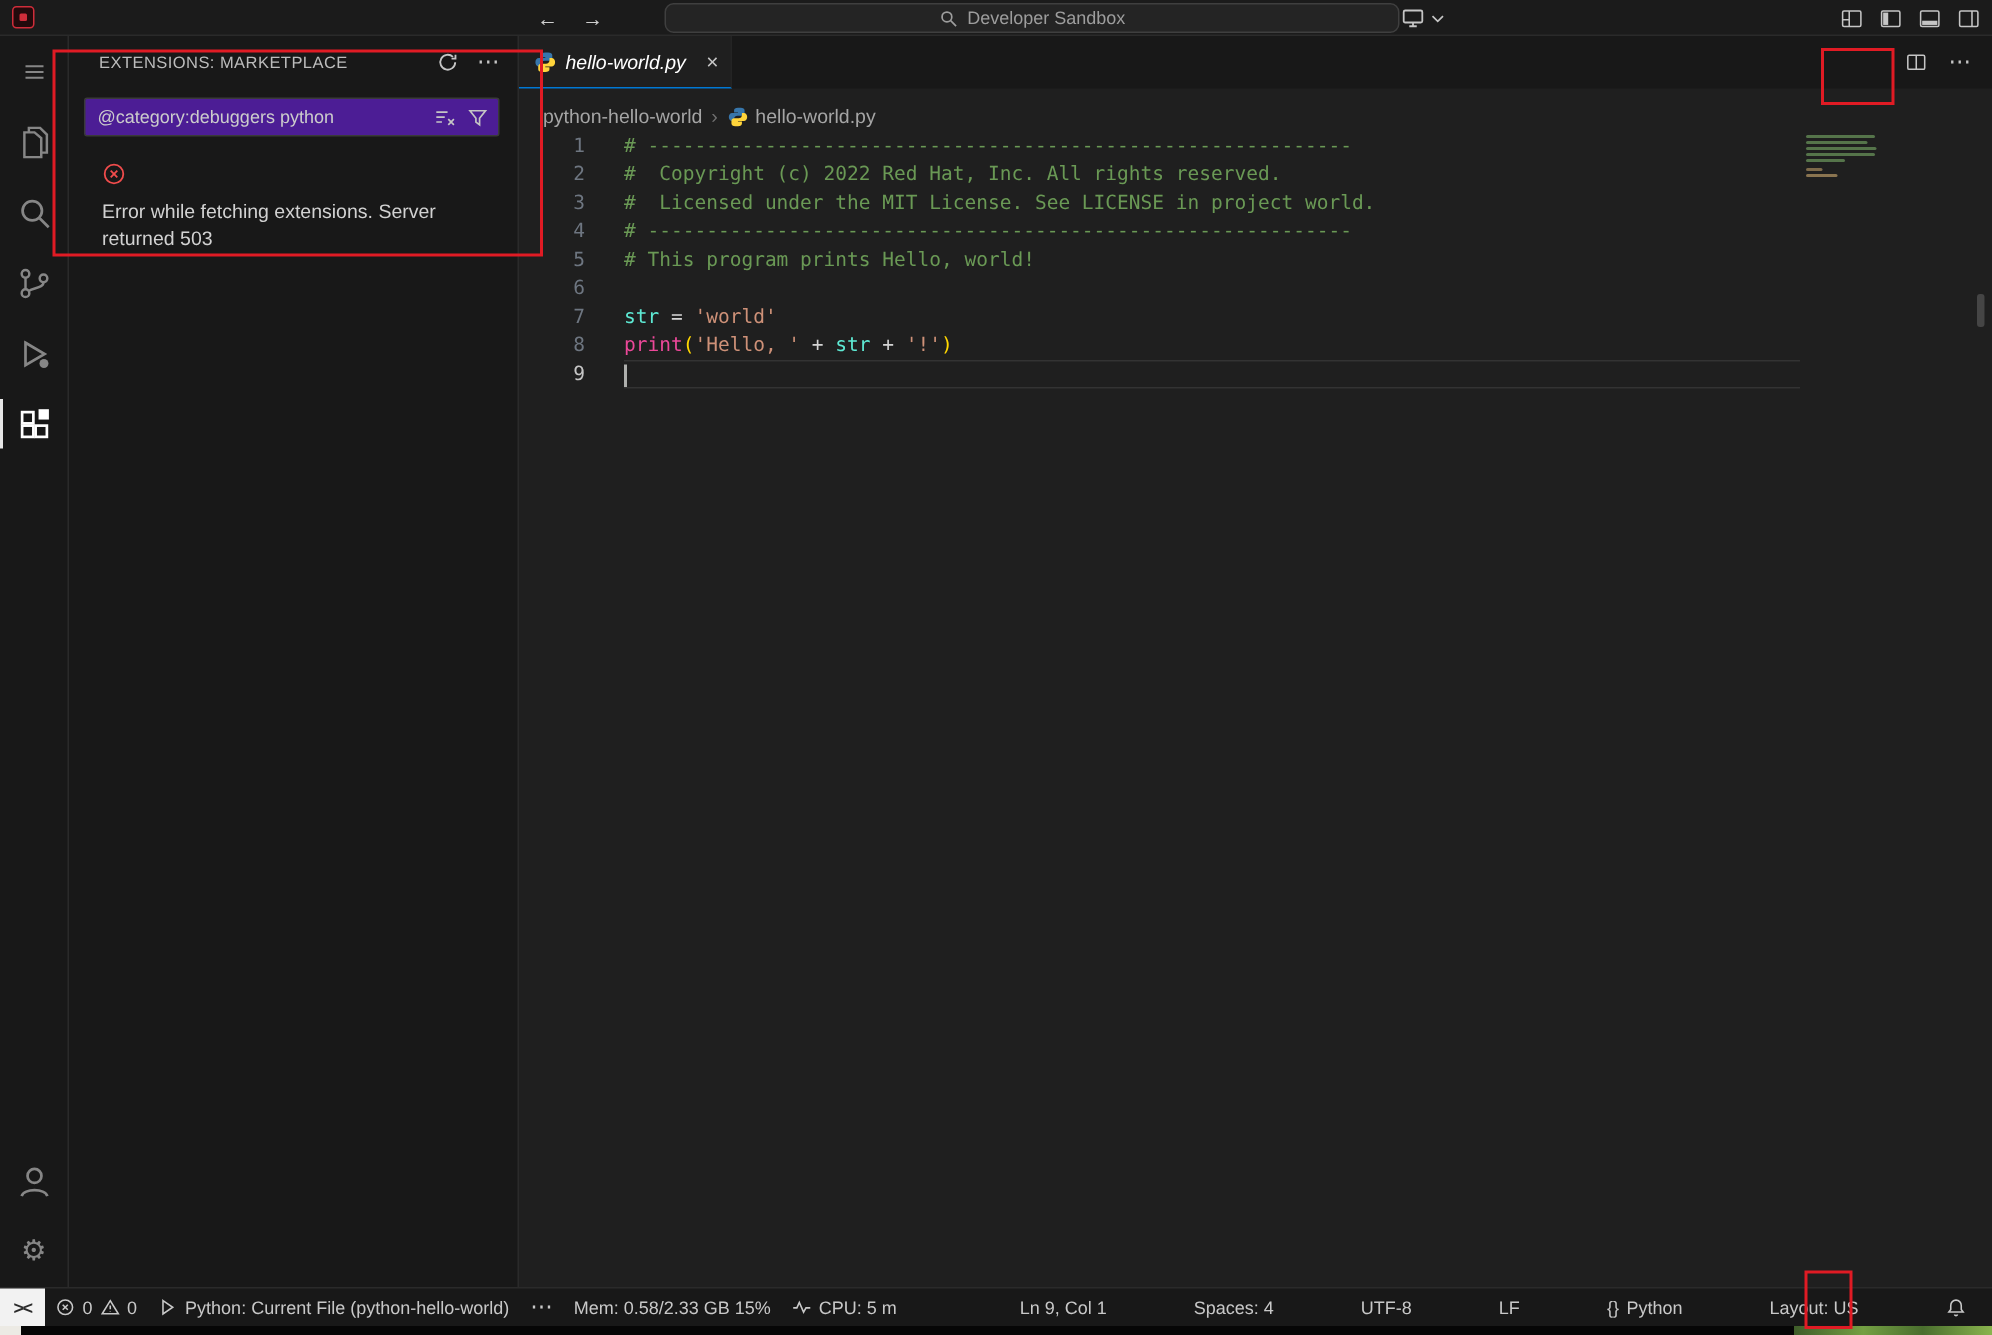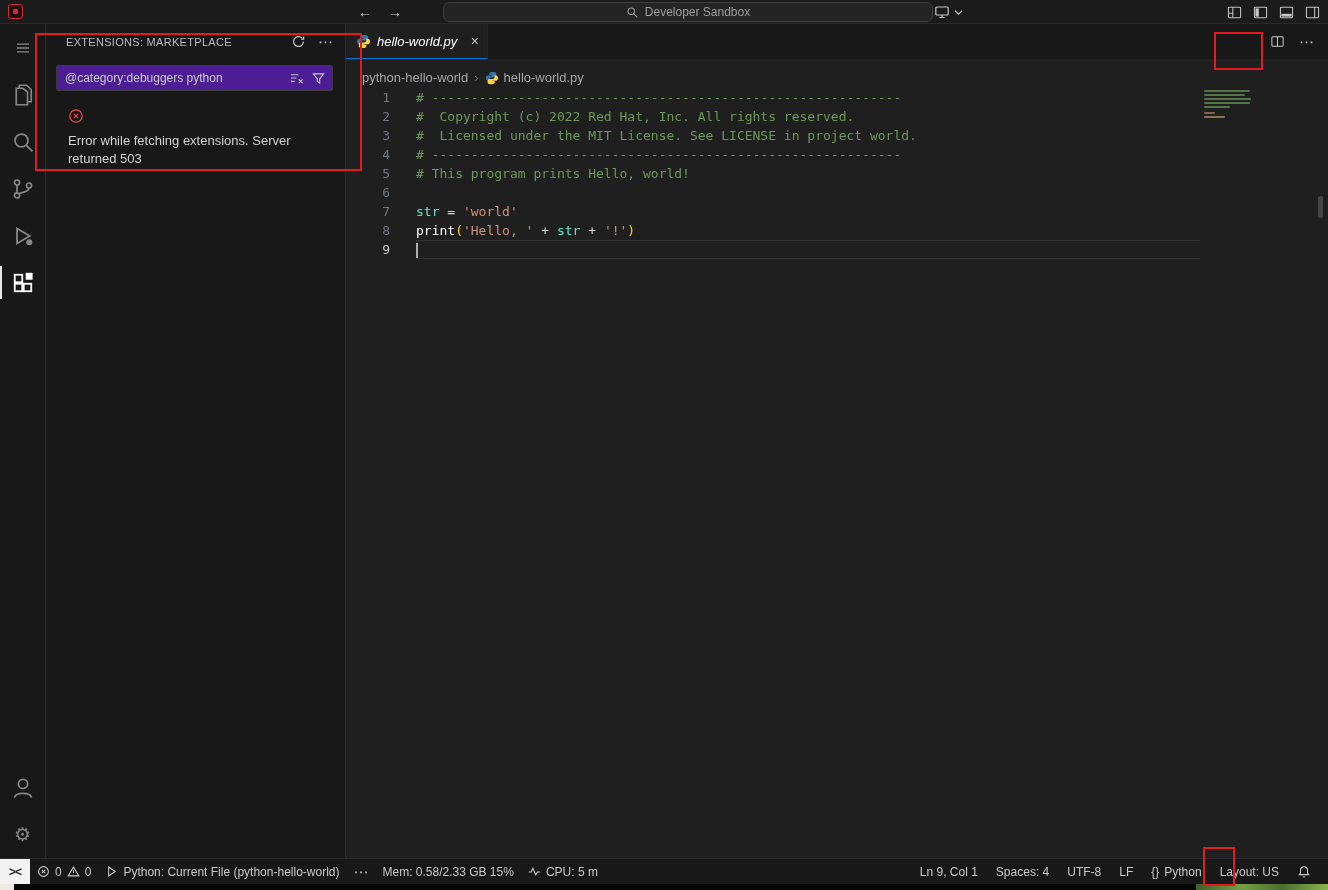--- a/index.html
+++ b/index.html
@@ -70,31 +70,31 @@
   .bc-item { display:flex; align-items:center; gap:5px; cursor:pointer; }
 
   .code-wrap { flex:1; position:relative; padding-top:3px;
                font-family:"DejaVu Sans Mono", monospace; font-size:13px; line-height:19px; }
   .code-line { display:flex; height:19px; white-space:pre; }
   .gutter { flex:none; width:70px; padding-right:26px; text-align:right; color:#6e7681; }
   .gutter.active { color:#c6c6c6; }
   .line-content { flex:1; color:#d4d4d4; }
   .code-line.current .line-content { border-top:1px solid rgba(255,255,255,.09); border-bottom:1px solid rgba(255,255,255,.09); margin-right:128px; }
   .cursor { display:inline-block; width:1.5px; height:15px; background:#aeafad; vertical-align:text-bottom; }
-  .tk-c{color:#6a9955} .tk-s{color:#ce9178} .tk-b{color:#5eead4} .tk-f{color:#ffffff} .tk-o{color:#d4d4d4} .tk-p{color:#ffd700}
+  .tk-c{color:#6a9955} .tk-s{color:#ce9178} .tk-b{color:#5eead4} .tk-f{color:#ec4899} .tk-o{color:#d4d4d4} .tk-p{color:#ffd700}
 
   .minimap { position:absolute; top:5px; right:14px; width:110px; }
   .mm-bar { height:2px; margin-bottom:2px; border-radius:1px; }
   .scroll-thumb { position:absolute; right:5px; top:111px; width:5px; height:22px; background:#454545; border-radius:2px; cursor:pointer; }
 
   
   .statusbar { flex:none; height:26px; background:#181818; border-top:1px solid #2a2a2a;
                display:flex; align-items:stretch; font-size:12px; color:#c8c8c8; padding-right:8px; }
   .sb-left, .sb-right { display:flex; align-items:stretch; }
-  .sb-right { margin-left:auto; }
+  .sb-right { margin-left:auto;gap:40px; }
   .sb-item { display:flex; align-items:center; gap:5px; padding:0 7px; cursor:pointer; white-space:nowrap; }
   .sb-item.remote { background:#f2f2f2; color:#2b2b2b; font-weight:bold; font-size:12px; letter-spacing:-1px; padding:0 9px; }
   .sb-right .sb-item { padding:0 9px; }
 
   
   .bottom-strip { flex:none; height:6px; display:flex; }
   .strip-left { width:14px; background:#eceae4; }
   .strip-mid { flex:1; background:#060606; }
   .strip-right { width:132px; background:linear-gradient(90deg,#3f5d2a,#74a043 35%,#4a6e2e 65%,#8ab44e); }
 

